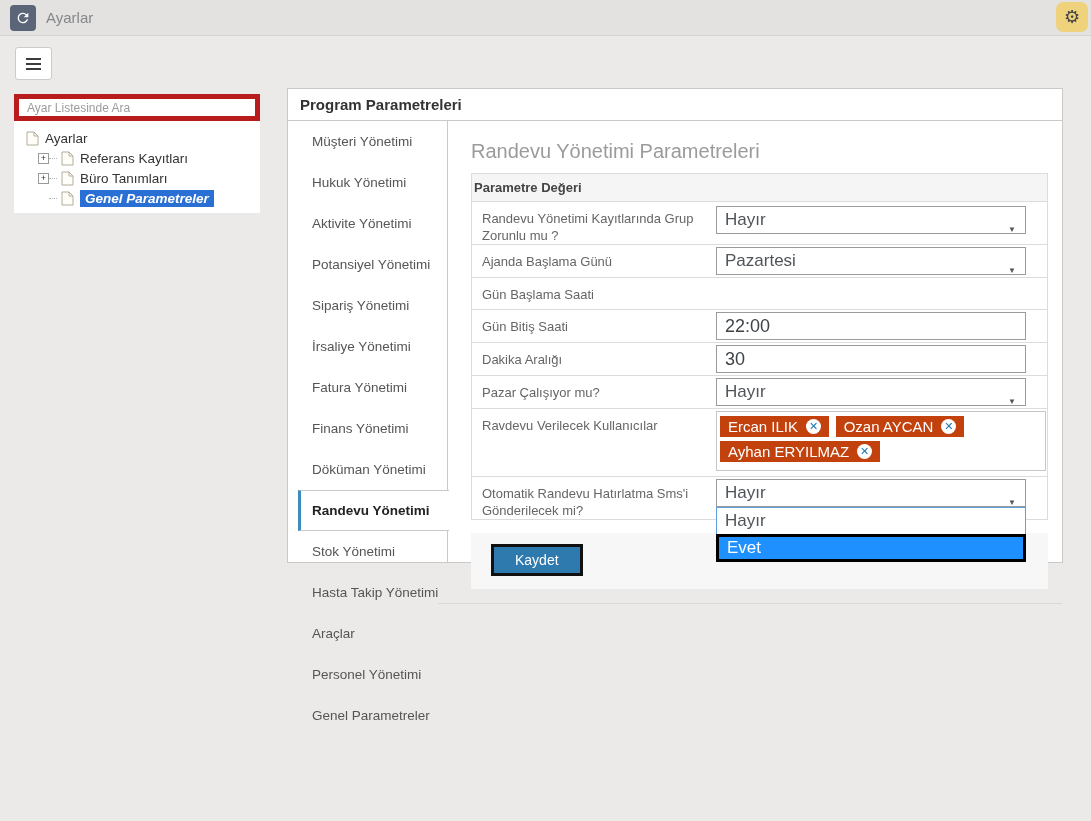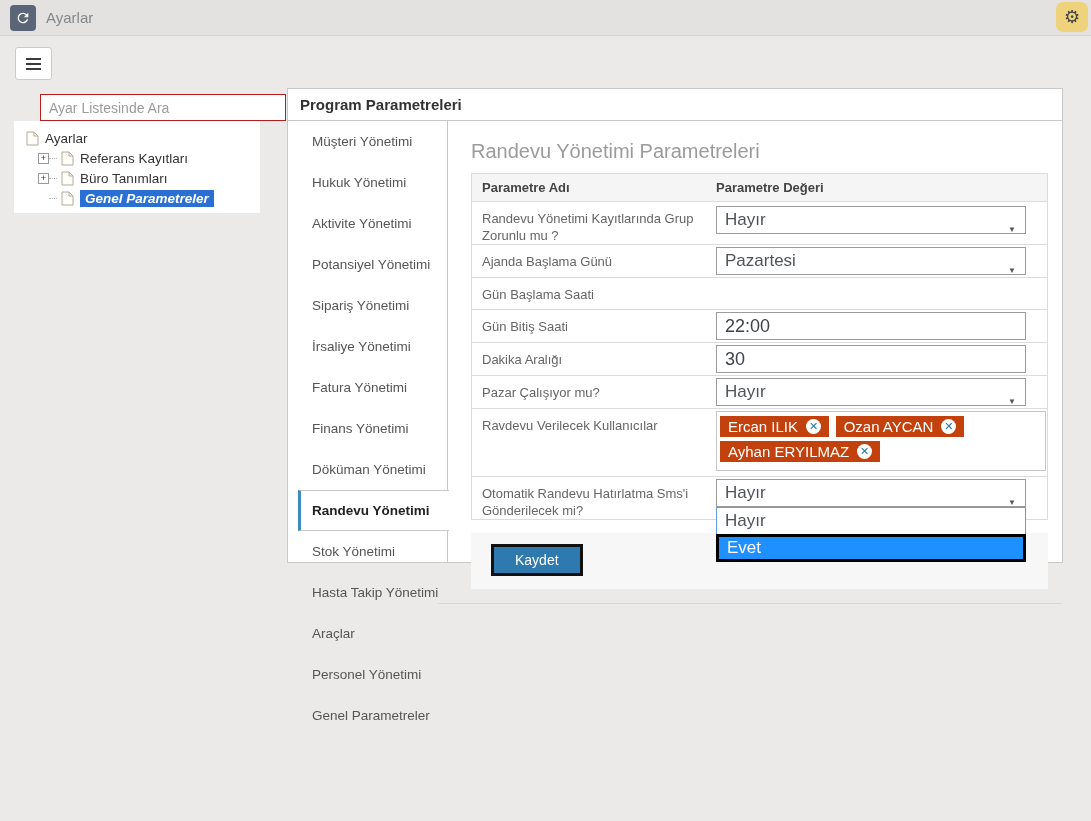--- a/index.html
+++ b/index.html
@@ -14,21 +14,21 @@
   
   .topbar{position:absolute;left:0;top:0;width:1091px;height:36px;background:#e3e2e0;border-bottom:1px solid #d6d4d1;}
   .logo-tile{position:absolute;left:10px;top:5px;width:26px;height:26px;background:#5a6577;border-radius:4px;display:flex;align-items:center;justify-content:center;}
   .topbar-title{position:absolute;left:46px;top:9px;font-size:15px;color:#85878a;}
   .gear-btn{position:absolute;left:1056px;top:2px;width:32px;height:30px;background:#efd37c;border-radius:7px;display:flex;align-items:center;justify-content:center;cursor:pointer;}
   .gear-glyph{font-size:18px;color:#454545;line-height:1;}
   
   .menu-btn{position:absolute;left:15px;top:47px;width:37px;height:33px;background:#fff;border:1px solid #cbcbcb;border-radius:3px;display:flex;flex-direction:column;align-items:center;justify-content:center;gap:3px;cursor:pointer;}
   .menu-btn .bar{width:15px;height:2px;background:#3c3c3c;}
   
-  .search-input{position:absolute;left:14px;top:94px;width:246px;height:27px;border:1px solid #b91c1c;background:#fff;padding:0 8px;font-size:14px;color:#444;font-family:inherit;margin-left:26px;}
+  .search-input{position:absolute;left:14px;top:94px;width:246px;height:27px;border:5px solid #b91c1c;background:#fff;padding:0 8px;font-size:12px;color:#444;font-family:inherit;}
   .search-input::placeholder{color:#9c9c9c;}
   .tree-panel{position:absolute;left:14px;top:121px;width:246px;height:92px;background:#fff;padding-top:7px;font-size:13.5px;}
   .tree-row{height:20px;display:flex;align-items:center;}
   .tree-root{padding-left:8px;}
   .tree-child{margin-left:24px;}
   .expander{width:11px;height:11px;border:1px solid #9a9a9a;background:#fff;font-size:9px;line-height:8px;text-align:center;color:#333;flex:0 0 11px;cursor:pointer;}
   .expander-spacer{width:11px;flex:0 0 11px;}
   .tree-stub{width:8px;border-top:1px dotted #b5b5b5;height:0;flex:0 0 8px;}
   .doc-icon{margin:0 6px 0 4px;flex:0 0 13px;display:flex;}
   .tree-label{color:#333;cursor:pointer;white-space:nowrap;}
@@ -156,21 +156,20 @@
     <div class="tab">Araçlar</div>
     <div class="tab">Personel Yönetimi</div>
     <div class="tab">Genel Parametreler</div>
   </div>
 
   <div class="content">
     <div class="section-title">Randevu Yönetimi Parametreleri</div>
 
     <div class="ptable">
       <div class="ptable-head">
-        <div class="col-name">Parametre Adı</div>
         <div class="col-value">Parametre Değeri</div>
       </div>
 
       <div class="prow row-tall" style="min-height:42px;">
         <div class="cell-label">Randevu Yönetimi Kayıtlarında Grup Zorunlu mu ?</div>
         <div class="cell-value">
           <div class="sel">
             <span>Hayır</span>
             <span class="caret">▼</span>
           </div>

